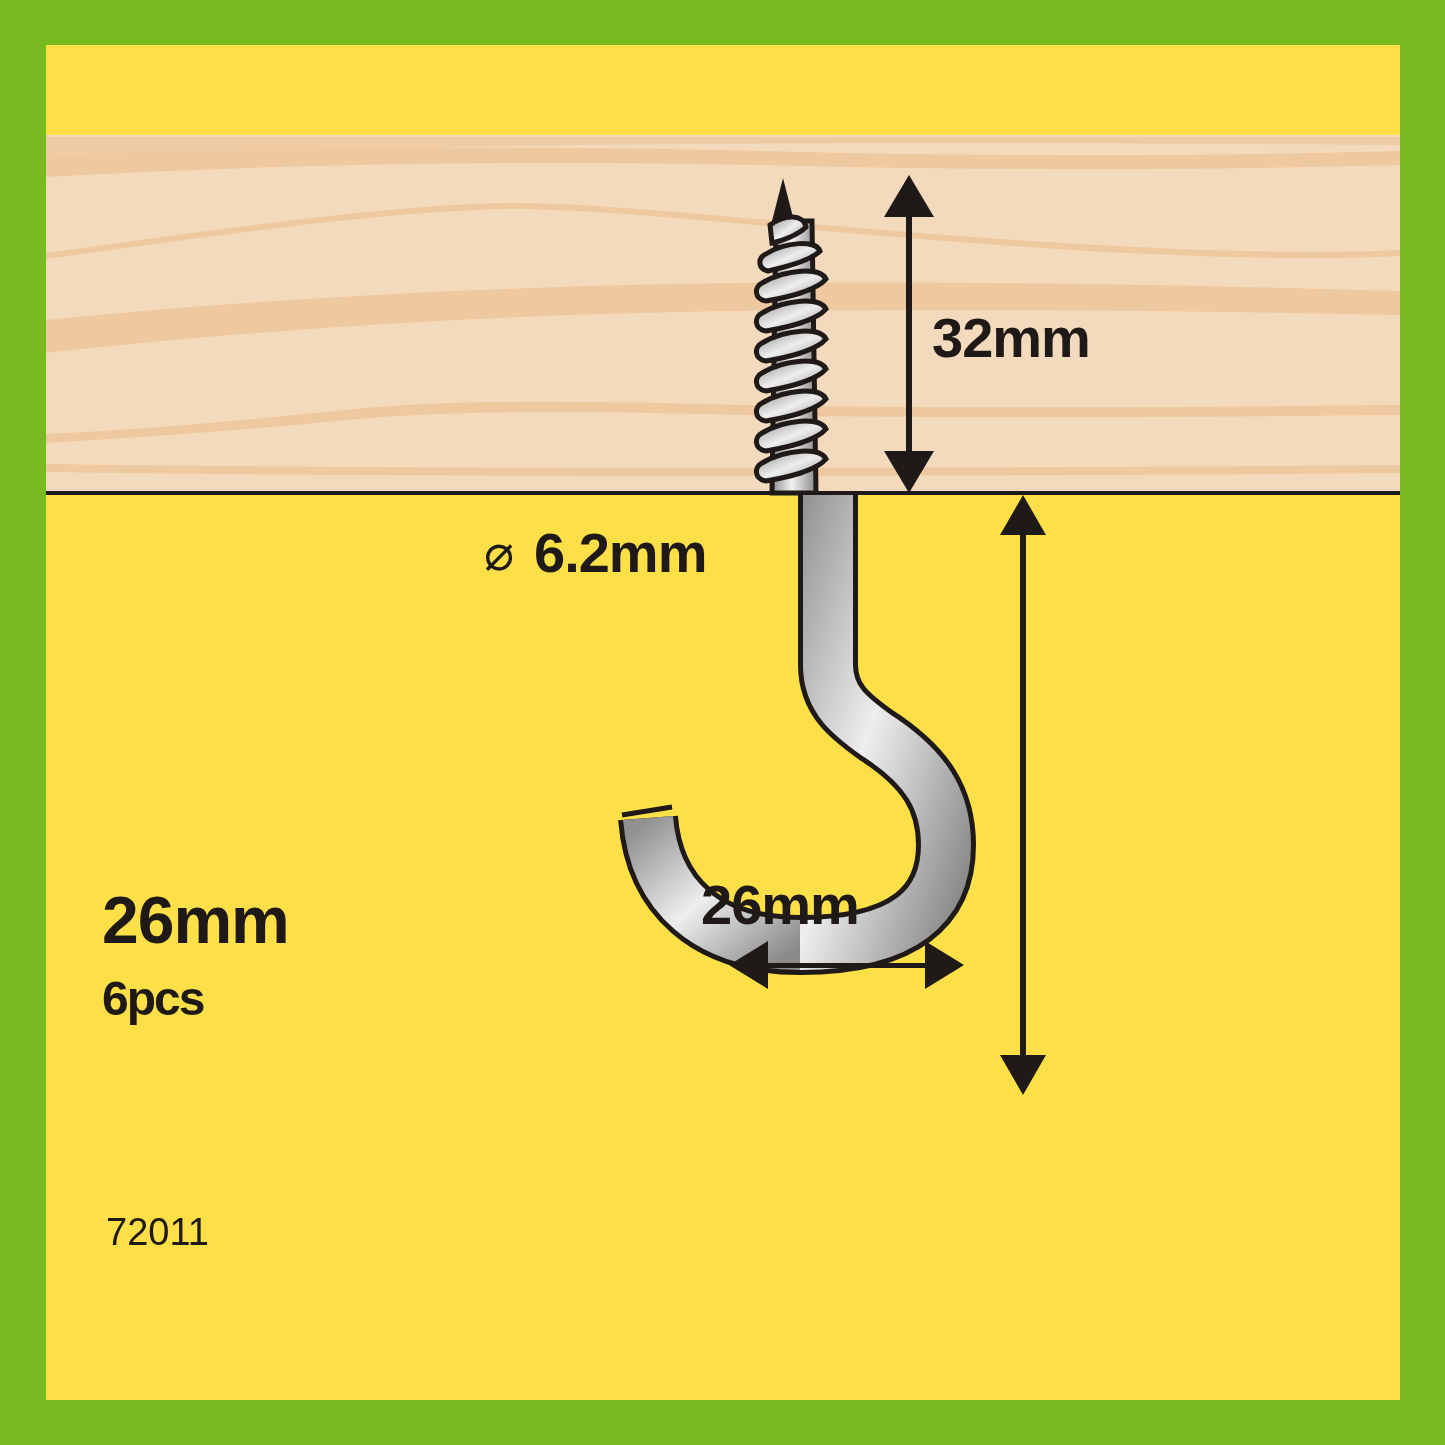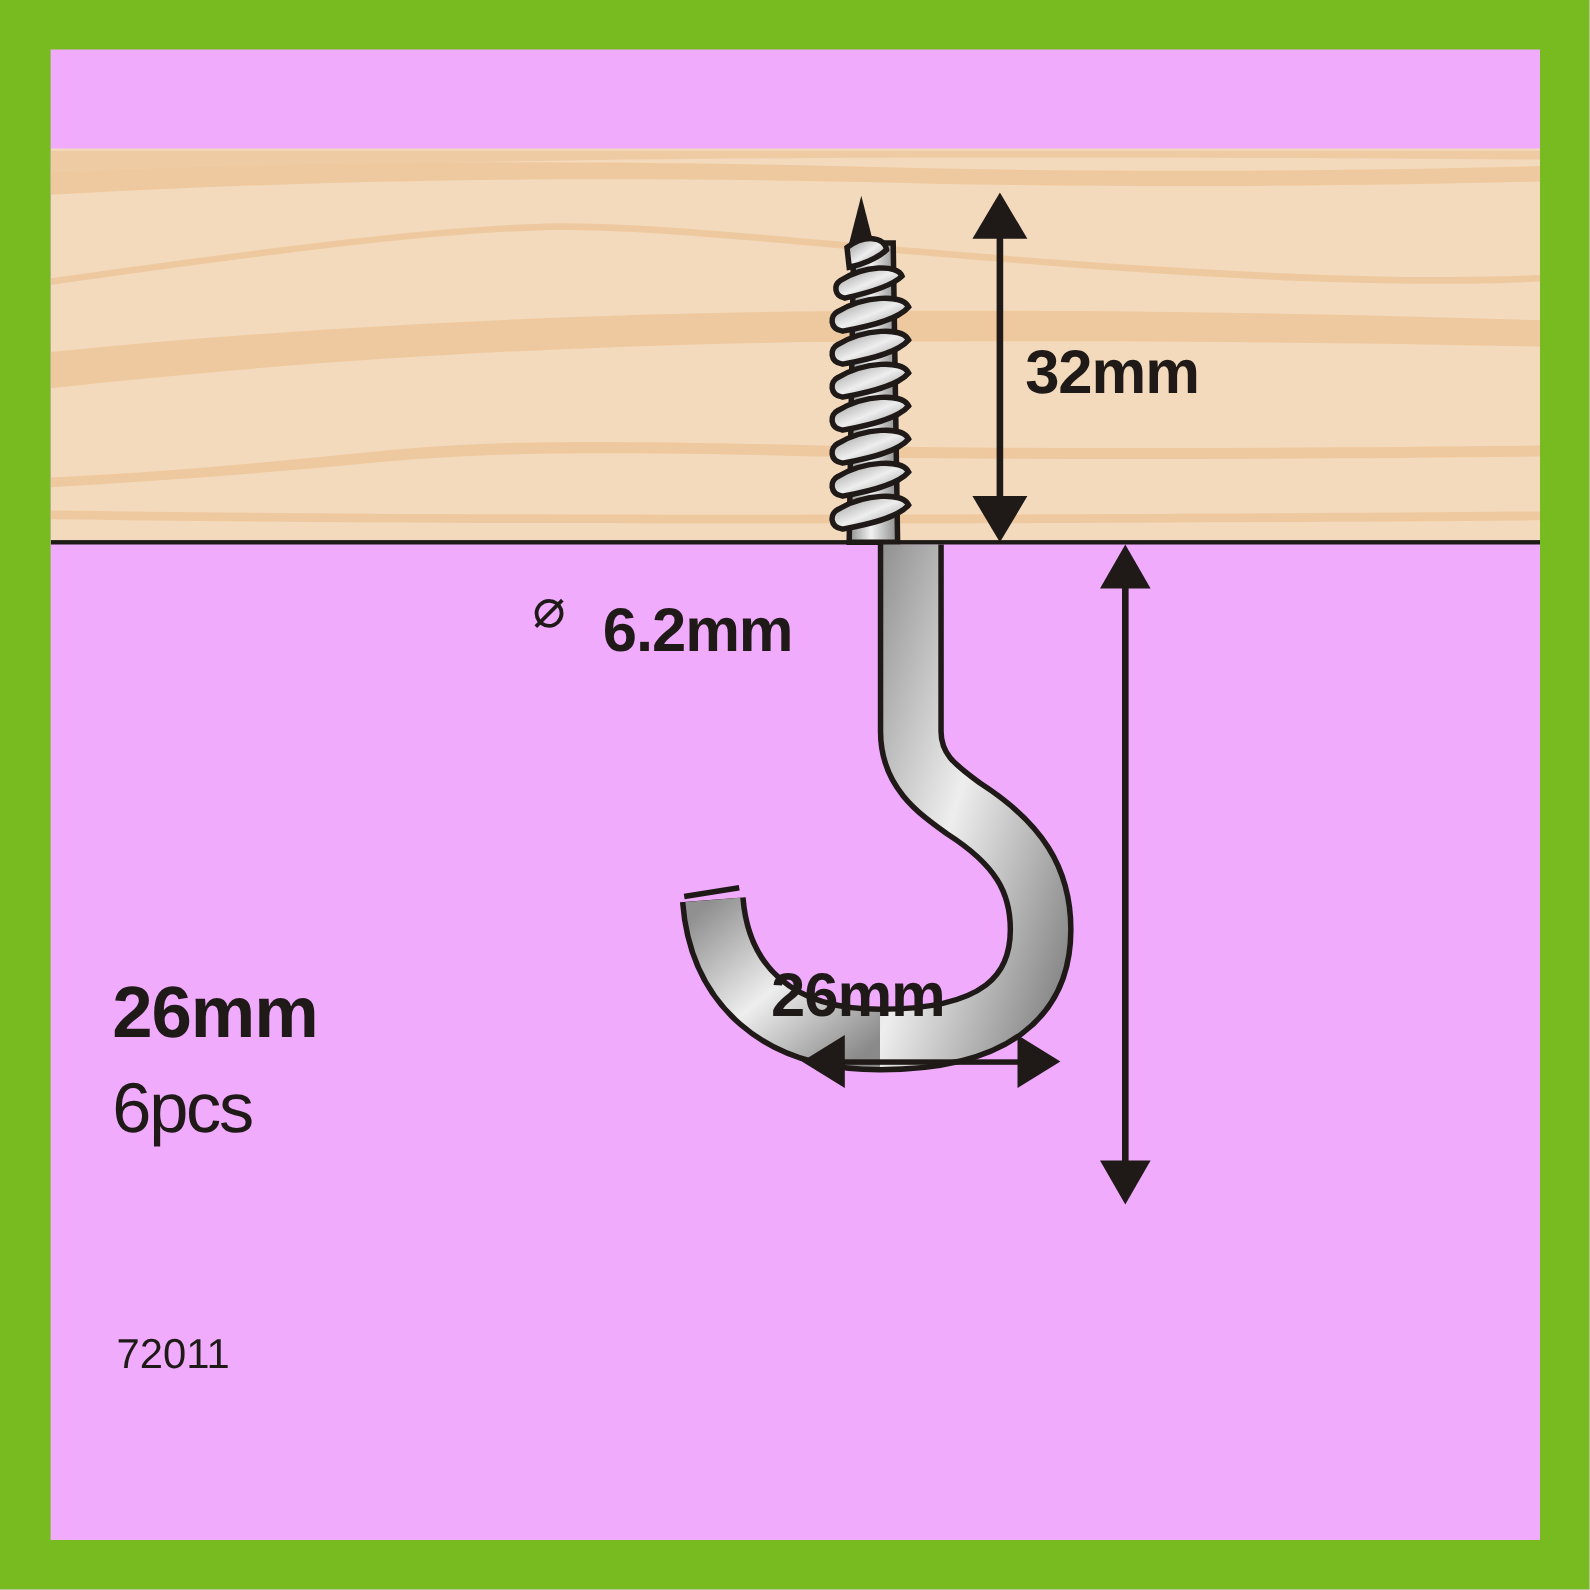--- a/index.html
+++ b/index.html
@@ -3,31 +3,31 @@
   <meta charset="utf-8">
   <style>
     html, body { margin: 0; padding: 0; }
     body { width: 1445px; height: 1445px; background: #ffffff; overflow: hidden; }
     .frame {
       position: absolute; left: 0; top: 0; width: 1445px; height: 1445px;
       background: #77bb21;
     }
     .panel {
       position: absolute; left: 46px; top: 45px; width: 1354px; height: 1355px;
-      background: #f0abfc; overflow: hidden;
+      background: #fde047; overflow: hidden;
     }
     .art { position: absolute; left: 0; top: 0; }
     .txt {
       position: absolute; color: #1f1a17;
       font-family: "Liberation Sans", sans-serif; white-space: nowrap; line-height: 1;
     }
     .dim { font-weight: bold; font-size: 56px; letter-spacing: -1px; }
     .title { font-weight: bold; font-size: 66px; letter-spacing: -1px; }
     .size { font-weight: bold; font-size: 66px; letter-spacing: -1px; }
-    .qty { font-weight: normal; font-size: 64px; letter-spacing: -2px; }
+    .qty { font-weight: bold; font-size: 48px; letter-spacing: -2px; }
     .code { font-weight: normal; font-size: 38px; }
   </style>
 </head>
 <body>
 
 <div class="frame">
   <div class="panel">
 
     <svg class="art" width="1354" height="1355" viewBox="0 0 1354 1355">
       <defs>
@@ -93,21 +93,21 @@
       <g fill="#1f1a17">
         <rect x="715" y="918" width="170" height="5"></rect>
         <path d="M683 920 L722 896 L722 944 Z"></path>
         <path d="M918 920 L879 896 L879 944 Z"></path>
       </g>
     </svg>
 
     <div class="txt dim" style="left:886px; top:265px;">32mm</div>
 
     <div class="txt dim" style="left:438px; top:483px; font-weight:normal; font-size:50px;">⌀</div>
-    <div class="txt dim" style="left:502px; top:480px;margin-top:20px;">6.2mm</div>
+    <div class="txt dim" style="left:488px; top:480px;">6.2mm</div>
 
     <div class="txt dim" style="left:655px; top:832px;">26mm</div>
 
     <div class="txt size" style="left:56px; top:842px;">26mm</div>
     <div class="txt qty" style="left:56px; top:930px;">6pcs</div>
     <div class="txt code" style="left:60px; top:1168px;">72011</div>
 
   </div>
 </div>
 

